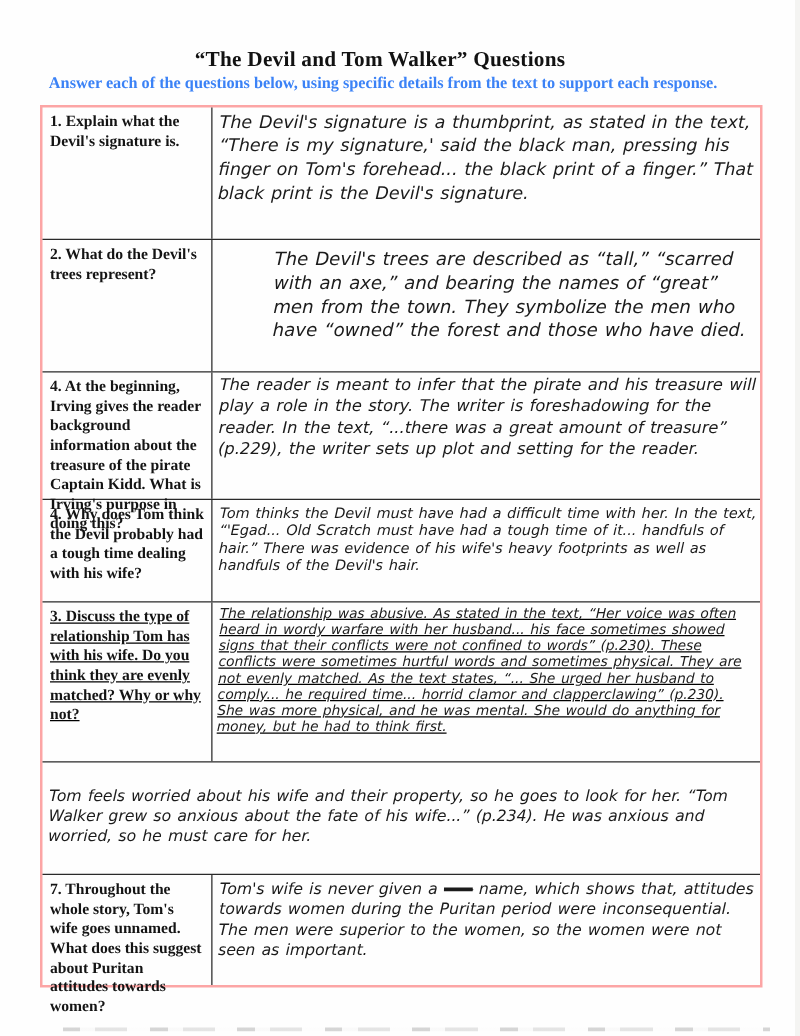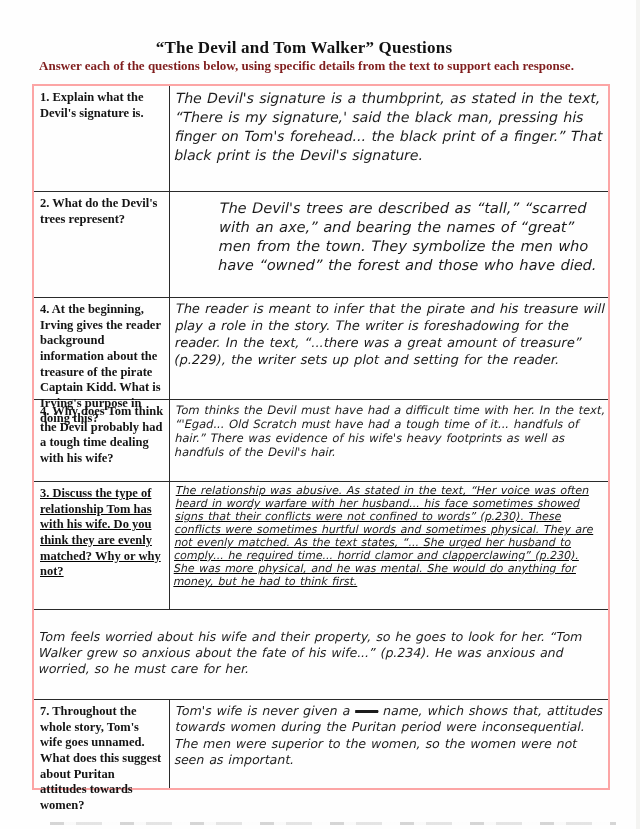--- a/index.html
+++ b/index.html
@@ -22,21 +22,21 @@
     font-weight: bold;
     color: #121212;
     letter-spacing: 0.2px;
   }
   .subtitle {
     position: absolute;
     top: 58px; left: 10px; right: 33px;
     text-align: center;
     font-size: 13px;
     font-weight: bold;
-    color: #7f1d1d;
+    color: #3b82f6;
   }
 
   .qtable {
     position: absolute;
     top: 84px; left: 32px;
     width: 578px;
     border: 2px solid #fca5a5;
   }
   .qrow {
     position: relative;

